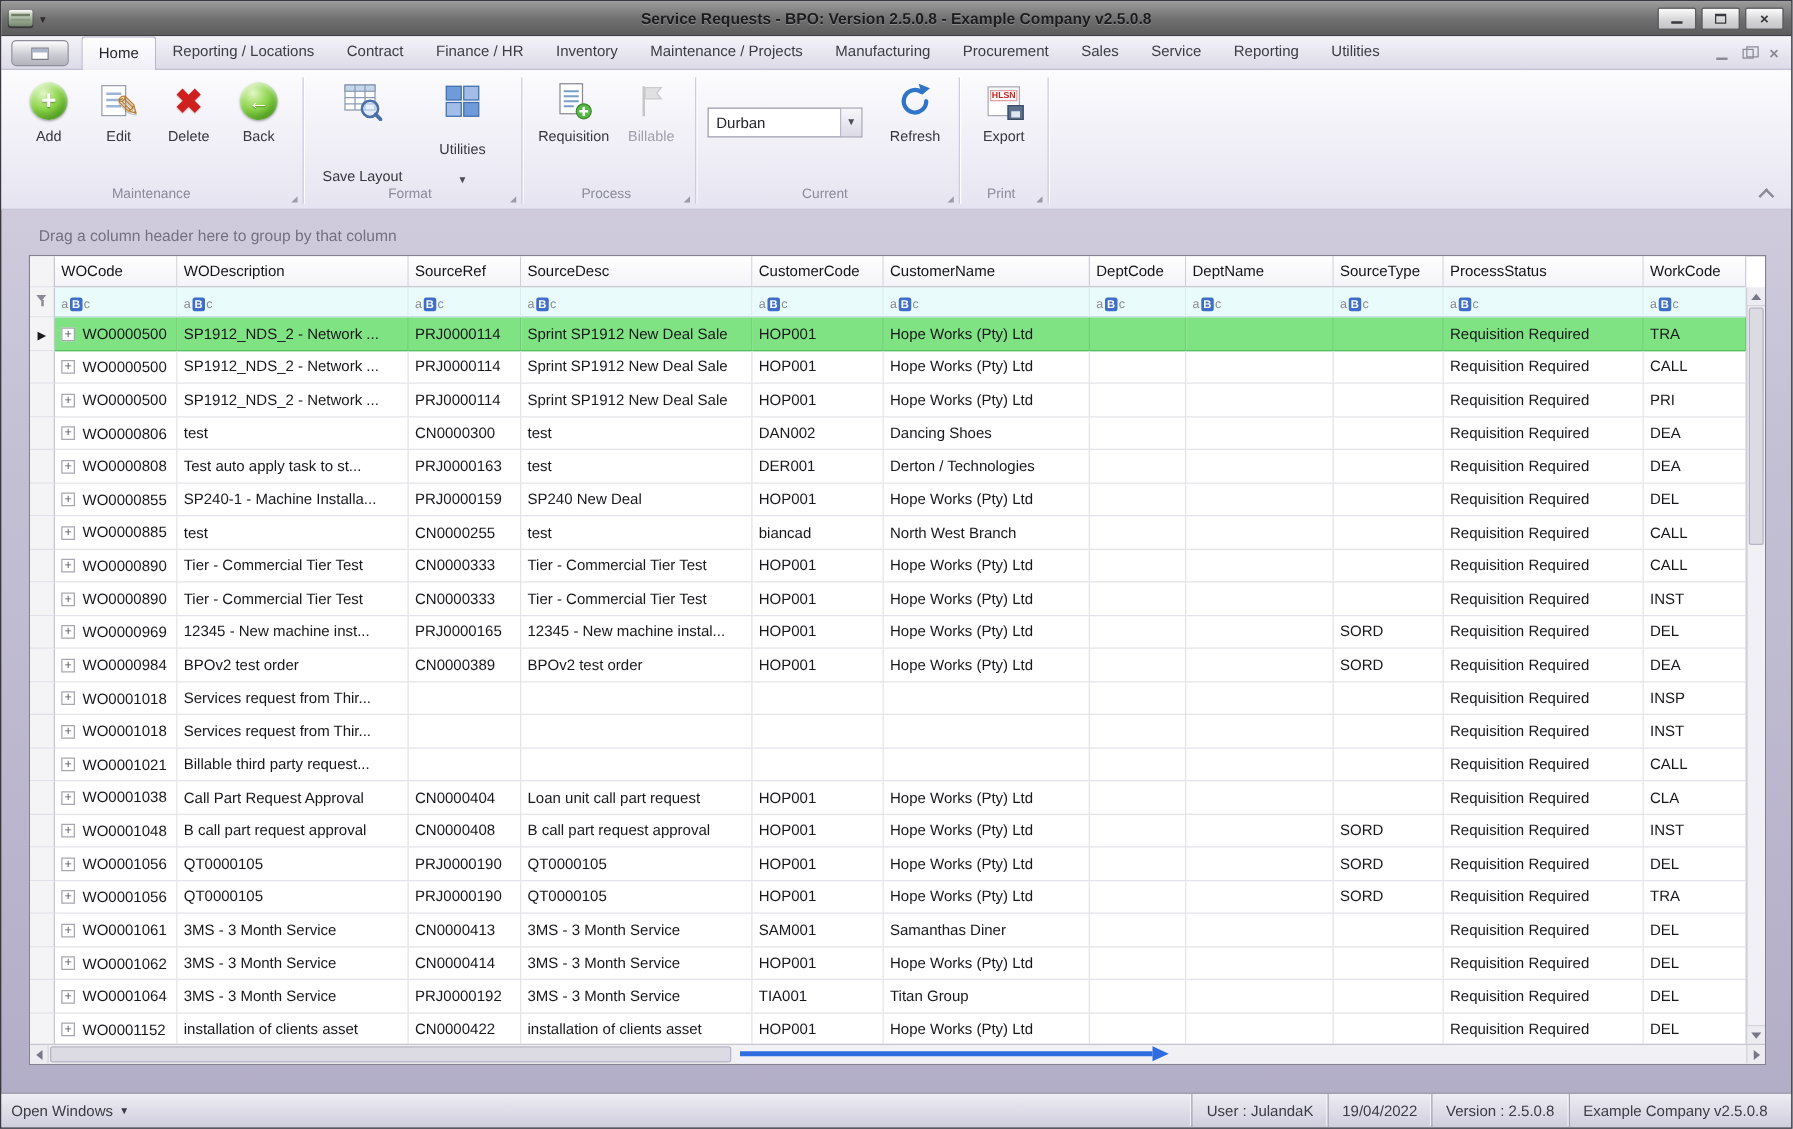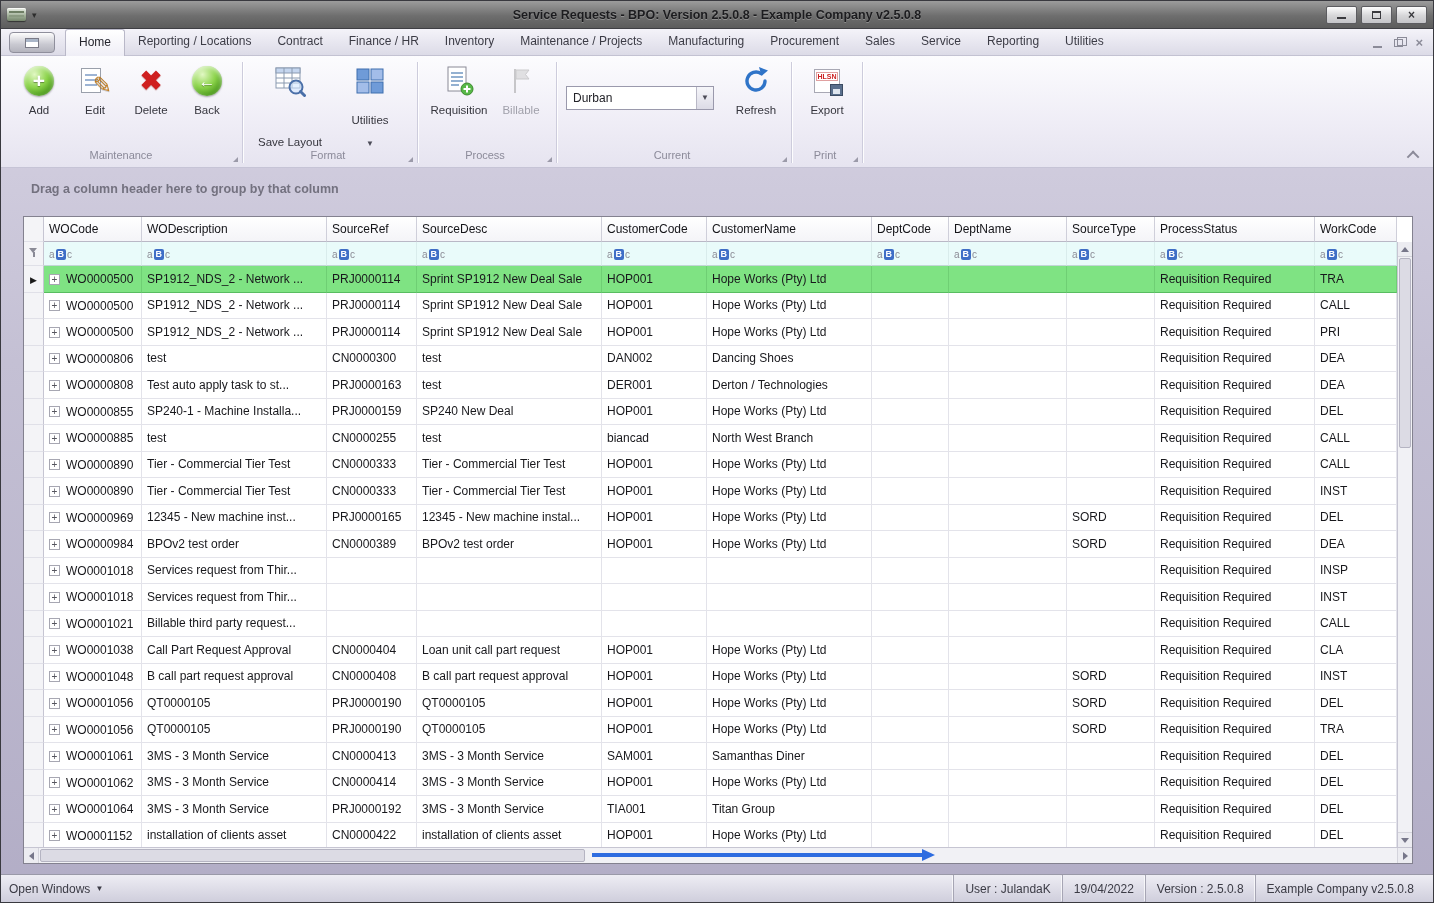--- a/index.html
+++ b/index.html
@@ -113,36 +113,36 @@
 
   .delete-x{ font-size:27px; font-weight:bold; color:#cf2020; text-shadow:0 1px 1px rgba(120,0,0,.35); line-height:1; }
 
   .export-frame{ width:26px; height:24px; background:#fff; border:1px solid #a8a8b4; position:relative; }
   .export-redtext{ position:absolute; left:1px; top:2px; right:1px; text-align:center;
     font-size:7px; font-weight:bold; color:#cc2222; letter-spacing:0; border:1px solid #e0a0a0; }
   .export-disk{ position:absolute; right:-4px; bottom:-4px; width:13px; height:12px; background:#5a6f8c; border:1px solid #3c4c63; }
   .export-disk::before{ content:""; position:absolute; left:2px; bottom:1px; width:7px; height:5px; background:#dfe6ef; }
 
   .combo{
-    width:148px; height:24px; background:#fff; border:1px solid #9a99ac;
+    width:124px; height:24px; background:#fff; border:1px solid #9a99ac;
     display:flex; align-items:center; font-size:12px; color:#232329; margin:0 14px 14px 2px; cursor:default;
   }
   .combo-text{ flex:1; padding-left:6px; }
   .combo-btn{ width:17px; height:100%; border-left:1px solid #b9b8c6;
     background:linear-gradient(180deg,#f6f6fa,#dcdbe6); display:flex; align-items:center; justify-content:center;
     font-size:8px; color:#4c4c58; }
   .drop-caret{ font-size:8px; color:#4c4c58; margin-top:-3px; }
 
   .ribbon-collapse{ position:absolute; right:12px; bottom:6px; width:14px; height:12px;
     display:flex; align-items:center; justify-content:center; color:#8b8a99; }
   .ribbon-collapse::before{ content:""; width:7px; height:7px; border-top:2px solid #8b8a99; border-left:2px solid #8b8a99;
     transform:rotate(45deg) translateY(2px); }
 
   
-  .band{ height:48px; flex:none; position:relative;font-weight:bold; }
+  .band{ height:36px; flex:none; position:relative; }
   .group-hint{ position:absolute; left:30px; top:14px; font-size:12.5px; color:#73717f; }
 
   
   .grid-wrap{
     flex:none; margin:0 24px 0 22px; width:1390px; height:648px;
     border:1px solid #83818f; background:#fff; position:relative; overflow:hidden;
   }
   table.grid{ border-collapse:separate; border-spacing:0; table-layout:fixed; width:1373px; }
   table.grid th{
     height:25px; font-weight:normal; text-align:left; font-size:12px; color:#141418;

